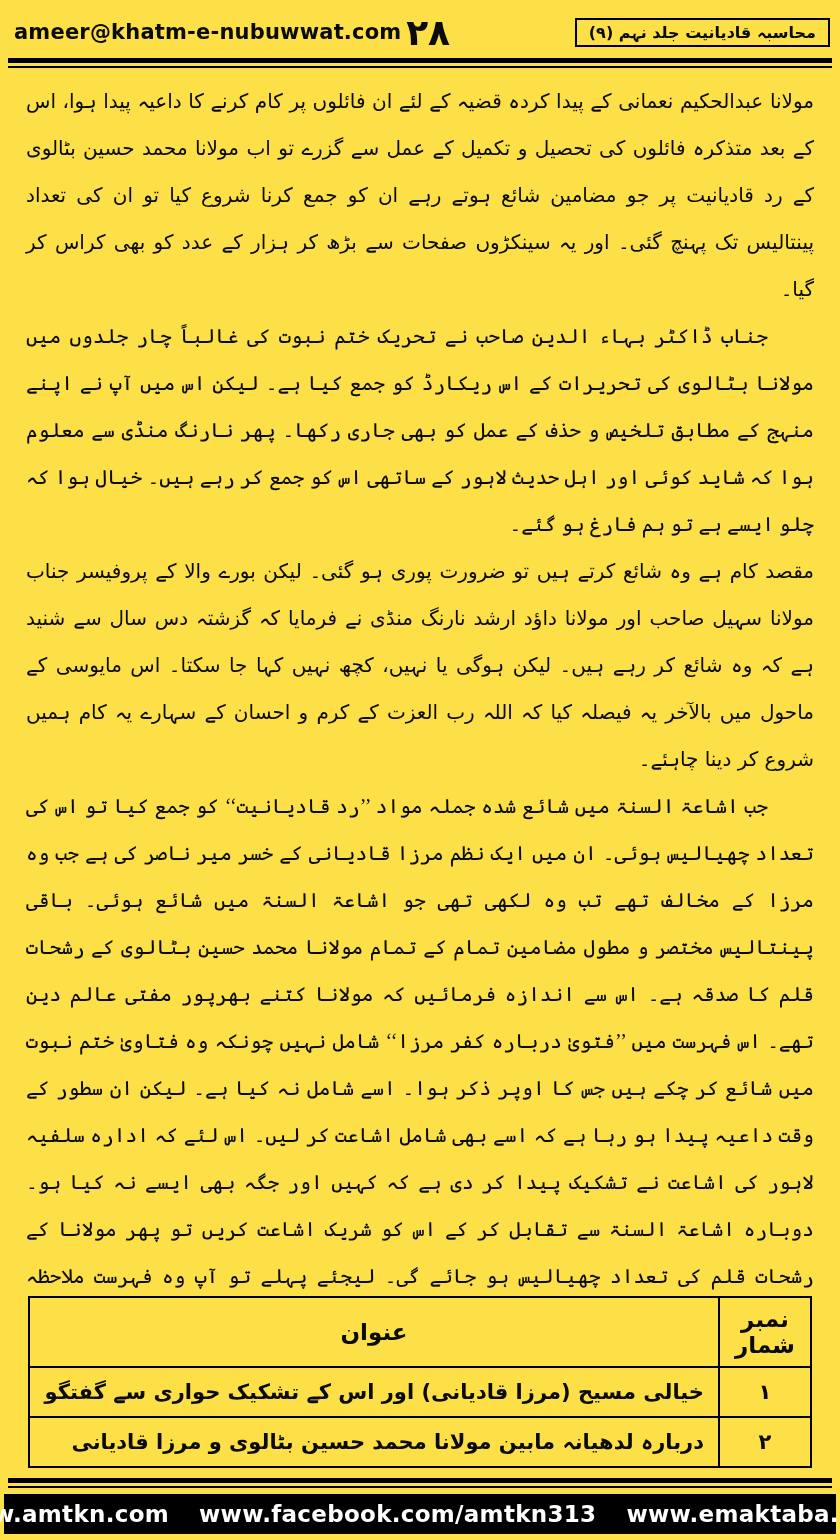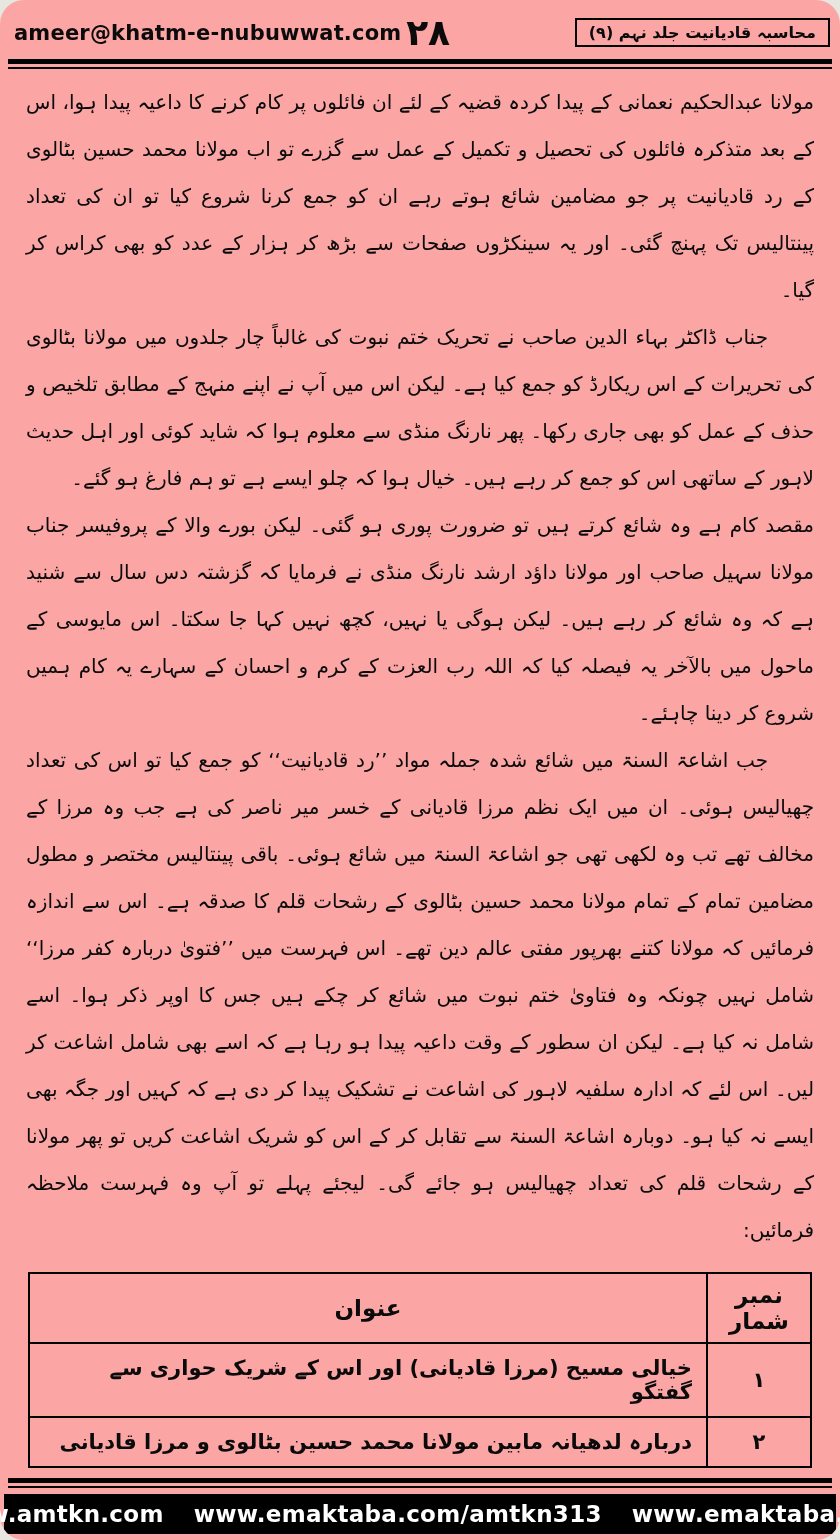--- a/index.html
+++ b/index.html
@@ -1,26 +1,25 @@
 <!DOCTYPE html>
 <html><head>
 <meta charset="utf-8">
 <style>
   * { margin: 0; padding: 0; box-sizing: border-box; }
   html, body { background: #e8e6e0; }
   body { width: 840px; font-family: "DejaVu Sans", sans-serif; }
 
   .page {
     width: 840px; height: 1540px;
-    background: #fca5a5;
+    background: #fde047;
     color: #0b0b0b;
     display: flex; flex-direction: column;
     overflow: hidden;
     margin: 0 auto;
-    border-radius: 24px;
   }
 
   
   .header {
     display: flex; align-items: center; justify-content: space-between;
     padding: 12px 10px 6px 14px;
     min-height: 58px;
   }
   .email {
     font-weight: bold; font-size: 21px; letter-spacing: 0.2px;
@@ -49,37 +48,37 @@
   .body-text {
     direction: rtl;
     text-align: justify;
     padding: 10px 26px 0 26px;
     font-size: 20px;
     line-height: 47px;
     flex: 1 1 auto;
     overflow: hidden;
   }
   .body-text p { margin: 0; }
-  .body-text p.indent { text-indent: 46px; }
+  .body-text p.indent { text-indent: 46px; font-family: Liberation Serif, serif; }
 
   
   .index-table {
     width: calc(100% - 56px);
     margin: 6px 28px 10px;
     border-collapse: collapse;
     direction: rtl;
     font-size: 21px;
   }
   .index-table th, .index-table td {
     border: 2.5px solid #000;
     padding: 12px 14px;
     vertical-align: middle;
   }
   .index-table th { font-weight: bold; font-size: 23px; padding: 8px 10px; margin-left: 35px; }
-  .col-serial { width: 104px; text-align: center; font-weight: bold; }
+  .col-serial { width: 92px; text-align: center; font-weight: bold; }
   .title-cell { text-align: right; font-weight: bold; }
 
   
   .bottom { margin-top: 0; }
   .footer-bar {
     margin: 6px 4px 6px;
     background: #000;
     color: #fff;
     display: flex; justify-content: center; align-items: center; gap: 30px;
     font-weight: bold; font-size: 23px;
@@ -112,31 +111,31 @@
   <table class="index-table" dir="rtl" lang="ur">
     <thead>
       <tr>
         <th class="col-serial">نمبر شمار</th>
         <th>عنوان</th>
       </tr>
     </thead>
     <tbody>
       <tr>
         <td class="col-serial">۱</td>
-        <td class="title-cell">خیالی مسیح (مرزا قادیانی) اور اس کے شریک حواری سے گفتگو</td>
+        <td class="title-cell">خیالی مسیح (مرزا قادیانی) اور اس کے تشکیک حواری سے گفتگو</td>
       </tr>
       <tr>
         <td class="col-serial">۲</td>
         <td class="title-cell">دربارہ لدھیانہ مابین مولانا محمد حسین بٹالوی و مرزا قادیانی</td>
       </tr>
     </tbody>
   </table>
 
   <div class="bottom">
     <div class="rule-double"></div>
     <div class="footer-bar">
       <span>www.amtkn.com</span>
-      <span>www.emaktaba.com/amtkn313</span>
+      <span>www.facebook.com/amtkn313</span>
       <span>www.emaktaba.info</span>
     </div>
   </div>
 
 </div>
 
 </body></html>

